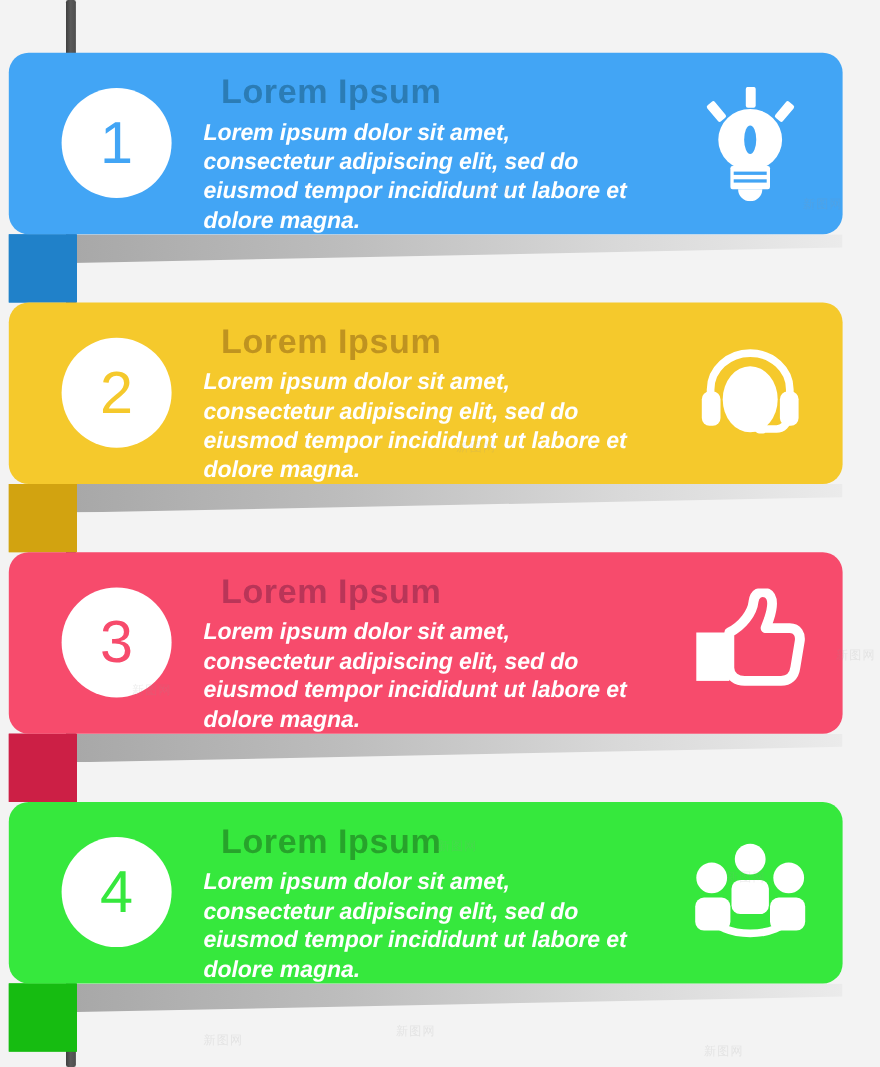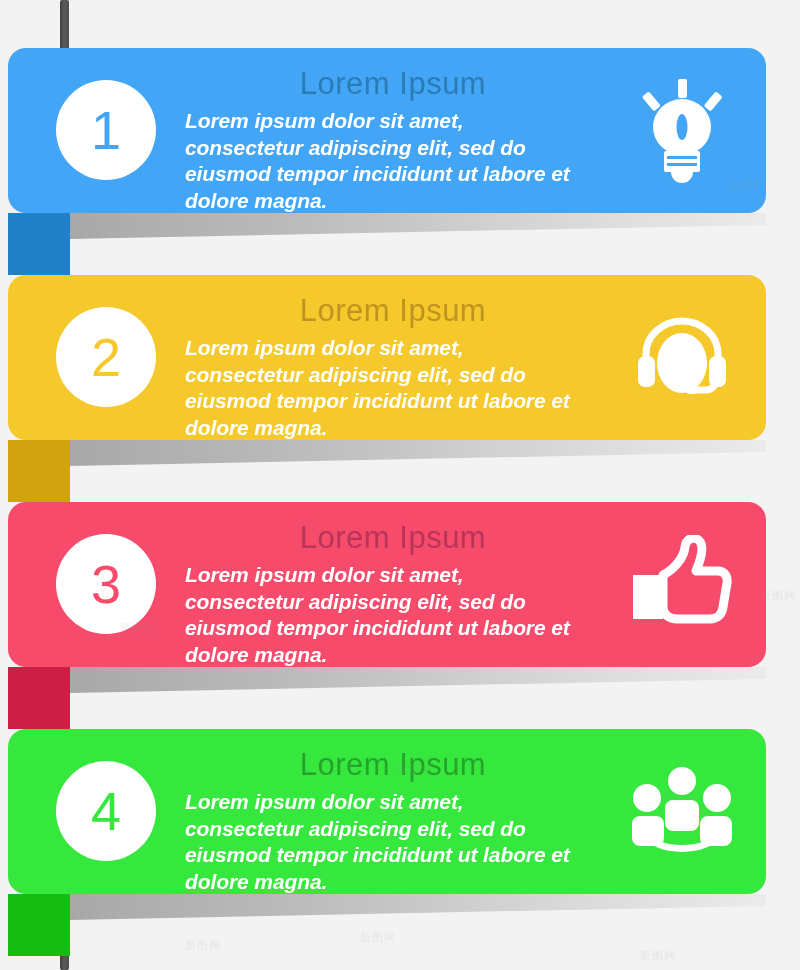--- a/index.html
+++ b/index.html
@@ -107,25 +107,24 @@
 
   .text-block {
     position: absolute;
     left: 177px;
     top: 18px;
     width: 400px;
     z-index: 4;
   }
   .step-title {
     font-size: 31px;
-    font-weight: 400;
+    font-weight: 700;
     letter-spacing: 0.5px;
     margin: 0 0 6px 16px;
     line-height: 1.15;
-    text-align: center;
   }
   .step-desc {
     font-size: 21px;
     font-weight: bold;
     color: #ffffff;
     line-height: 1.28;
     margin: 0;
     letter-spacing: -0.1px;
     font-style: italic;
   }

